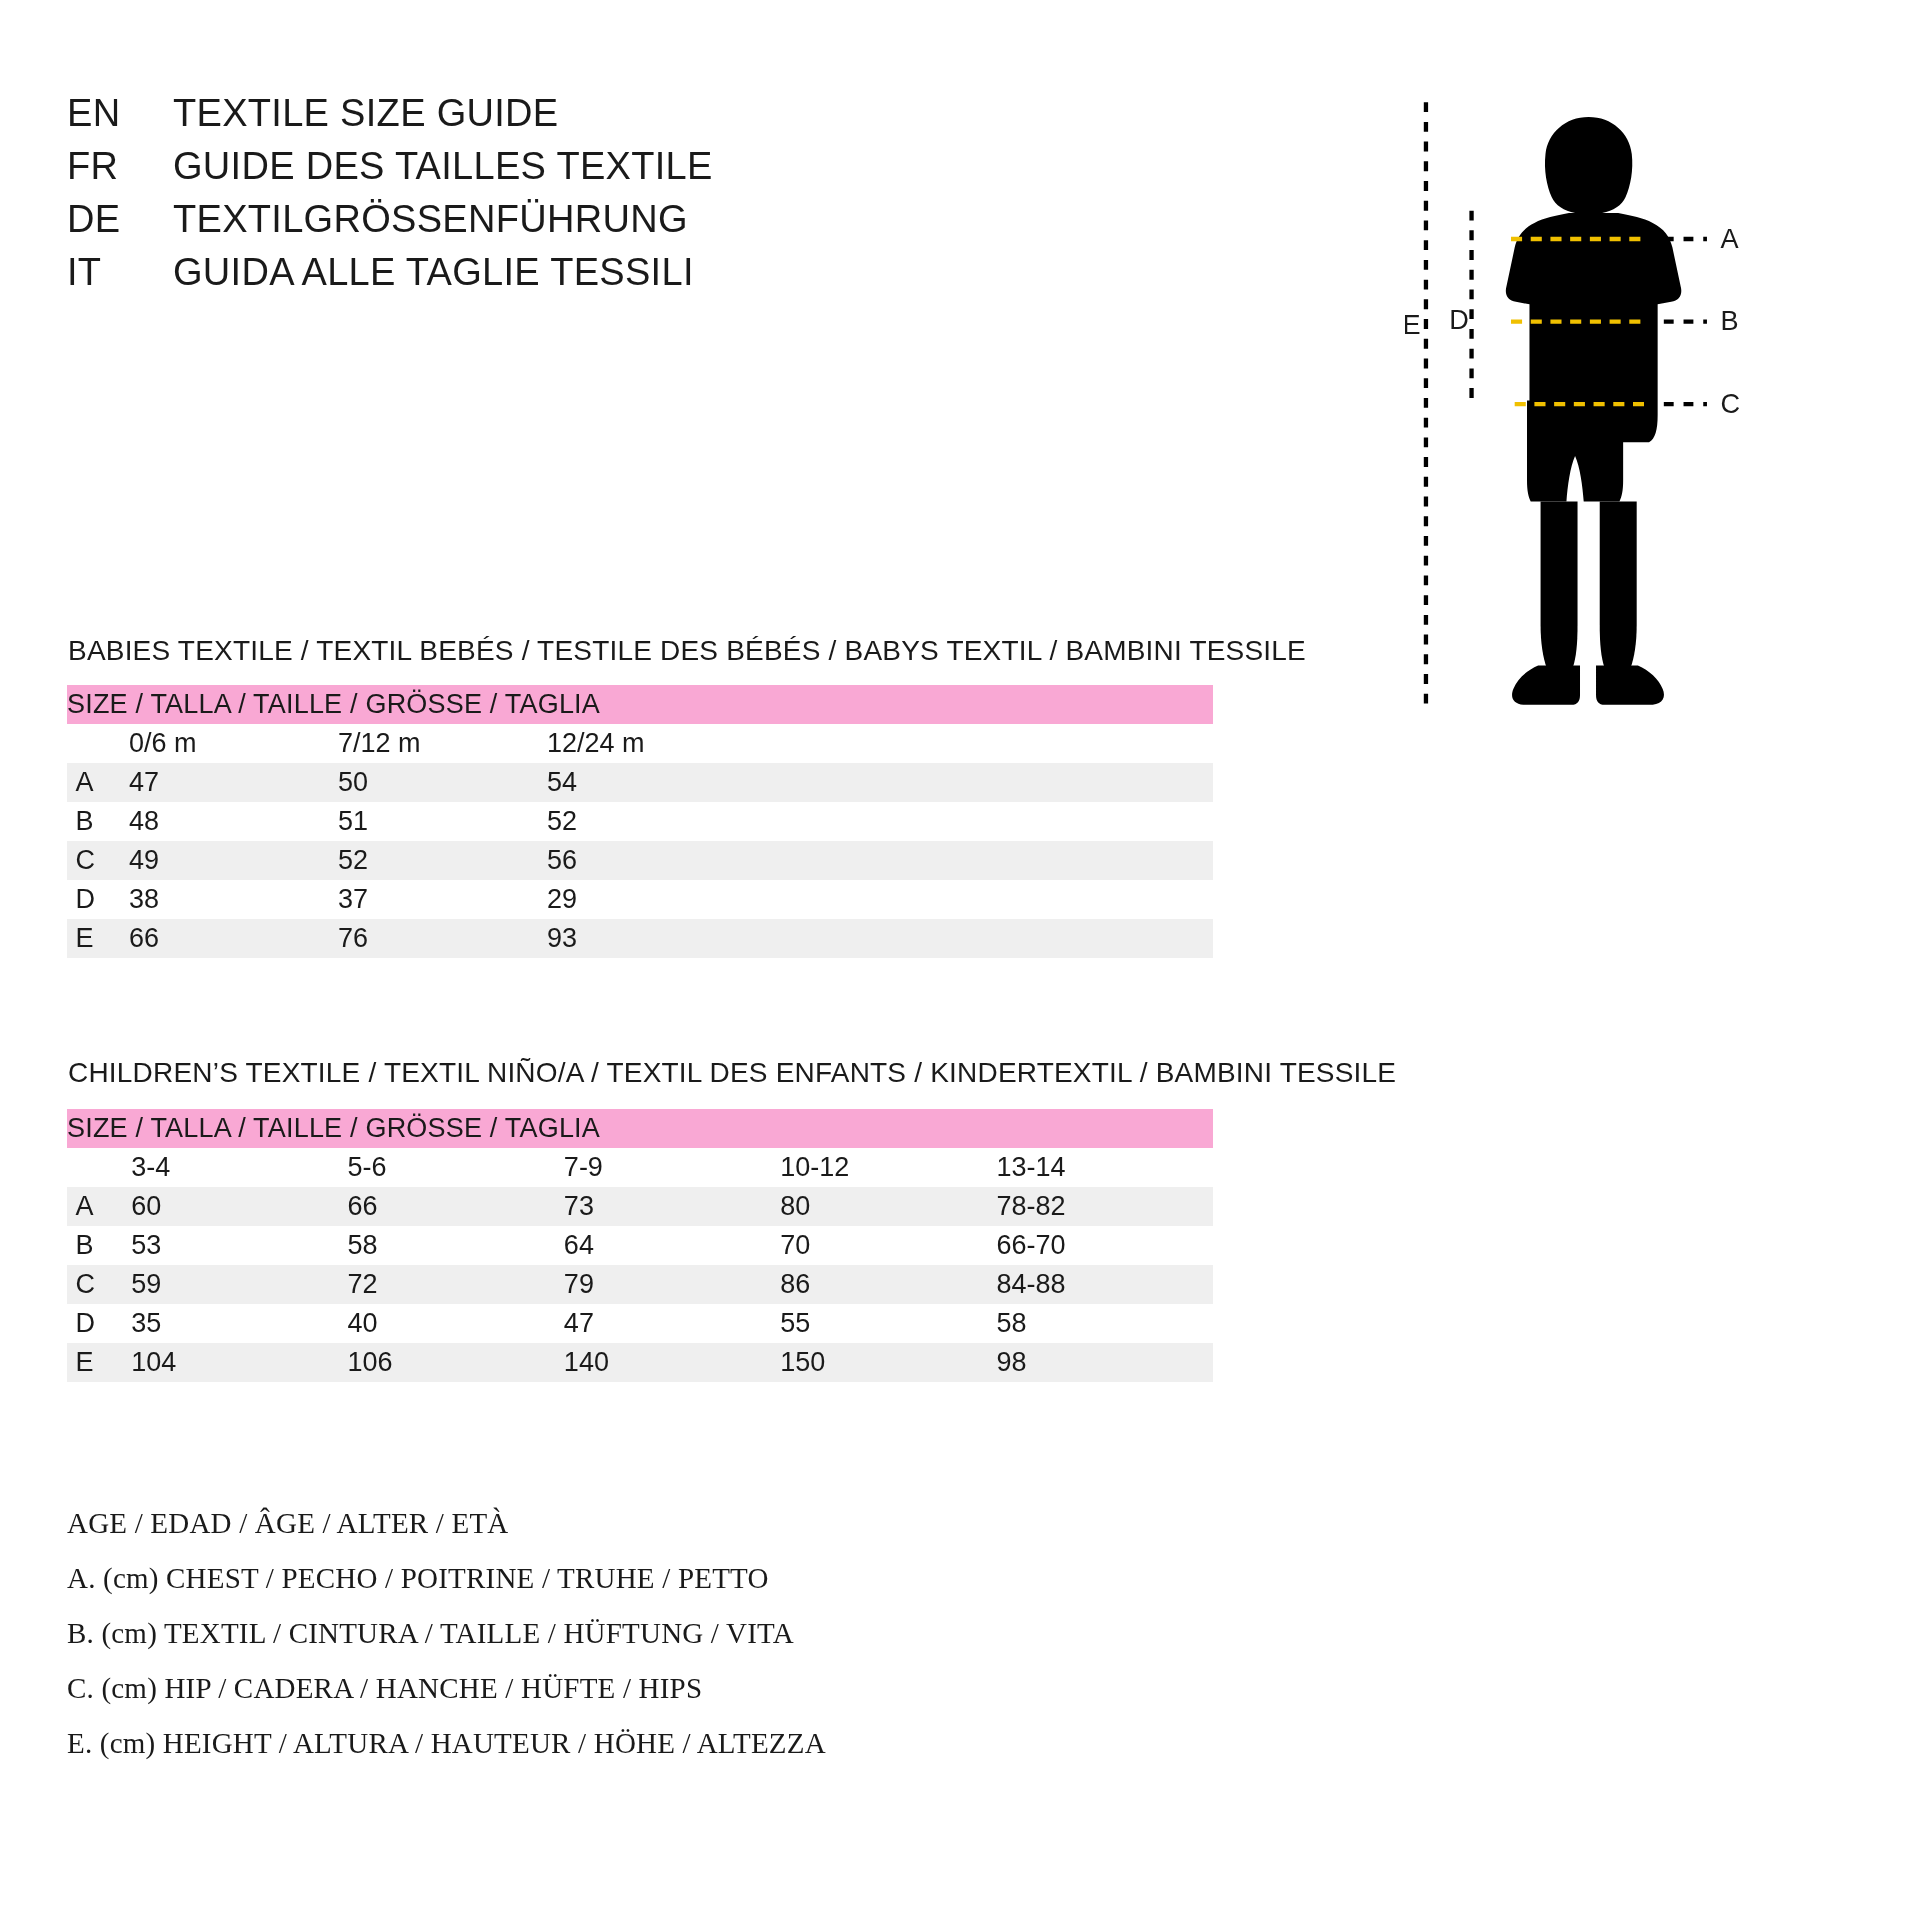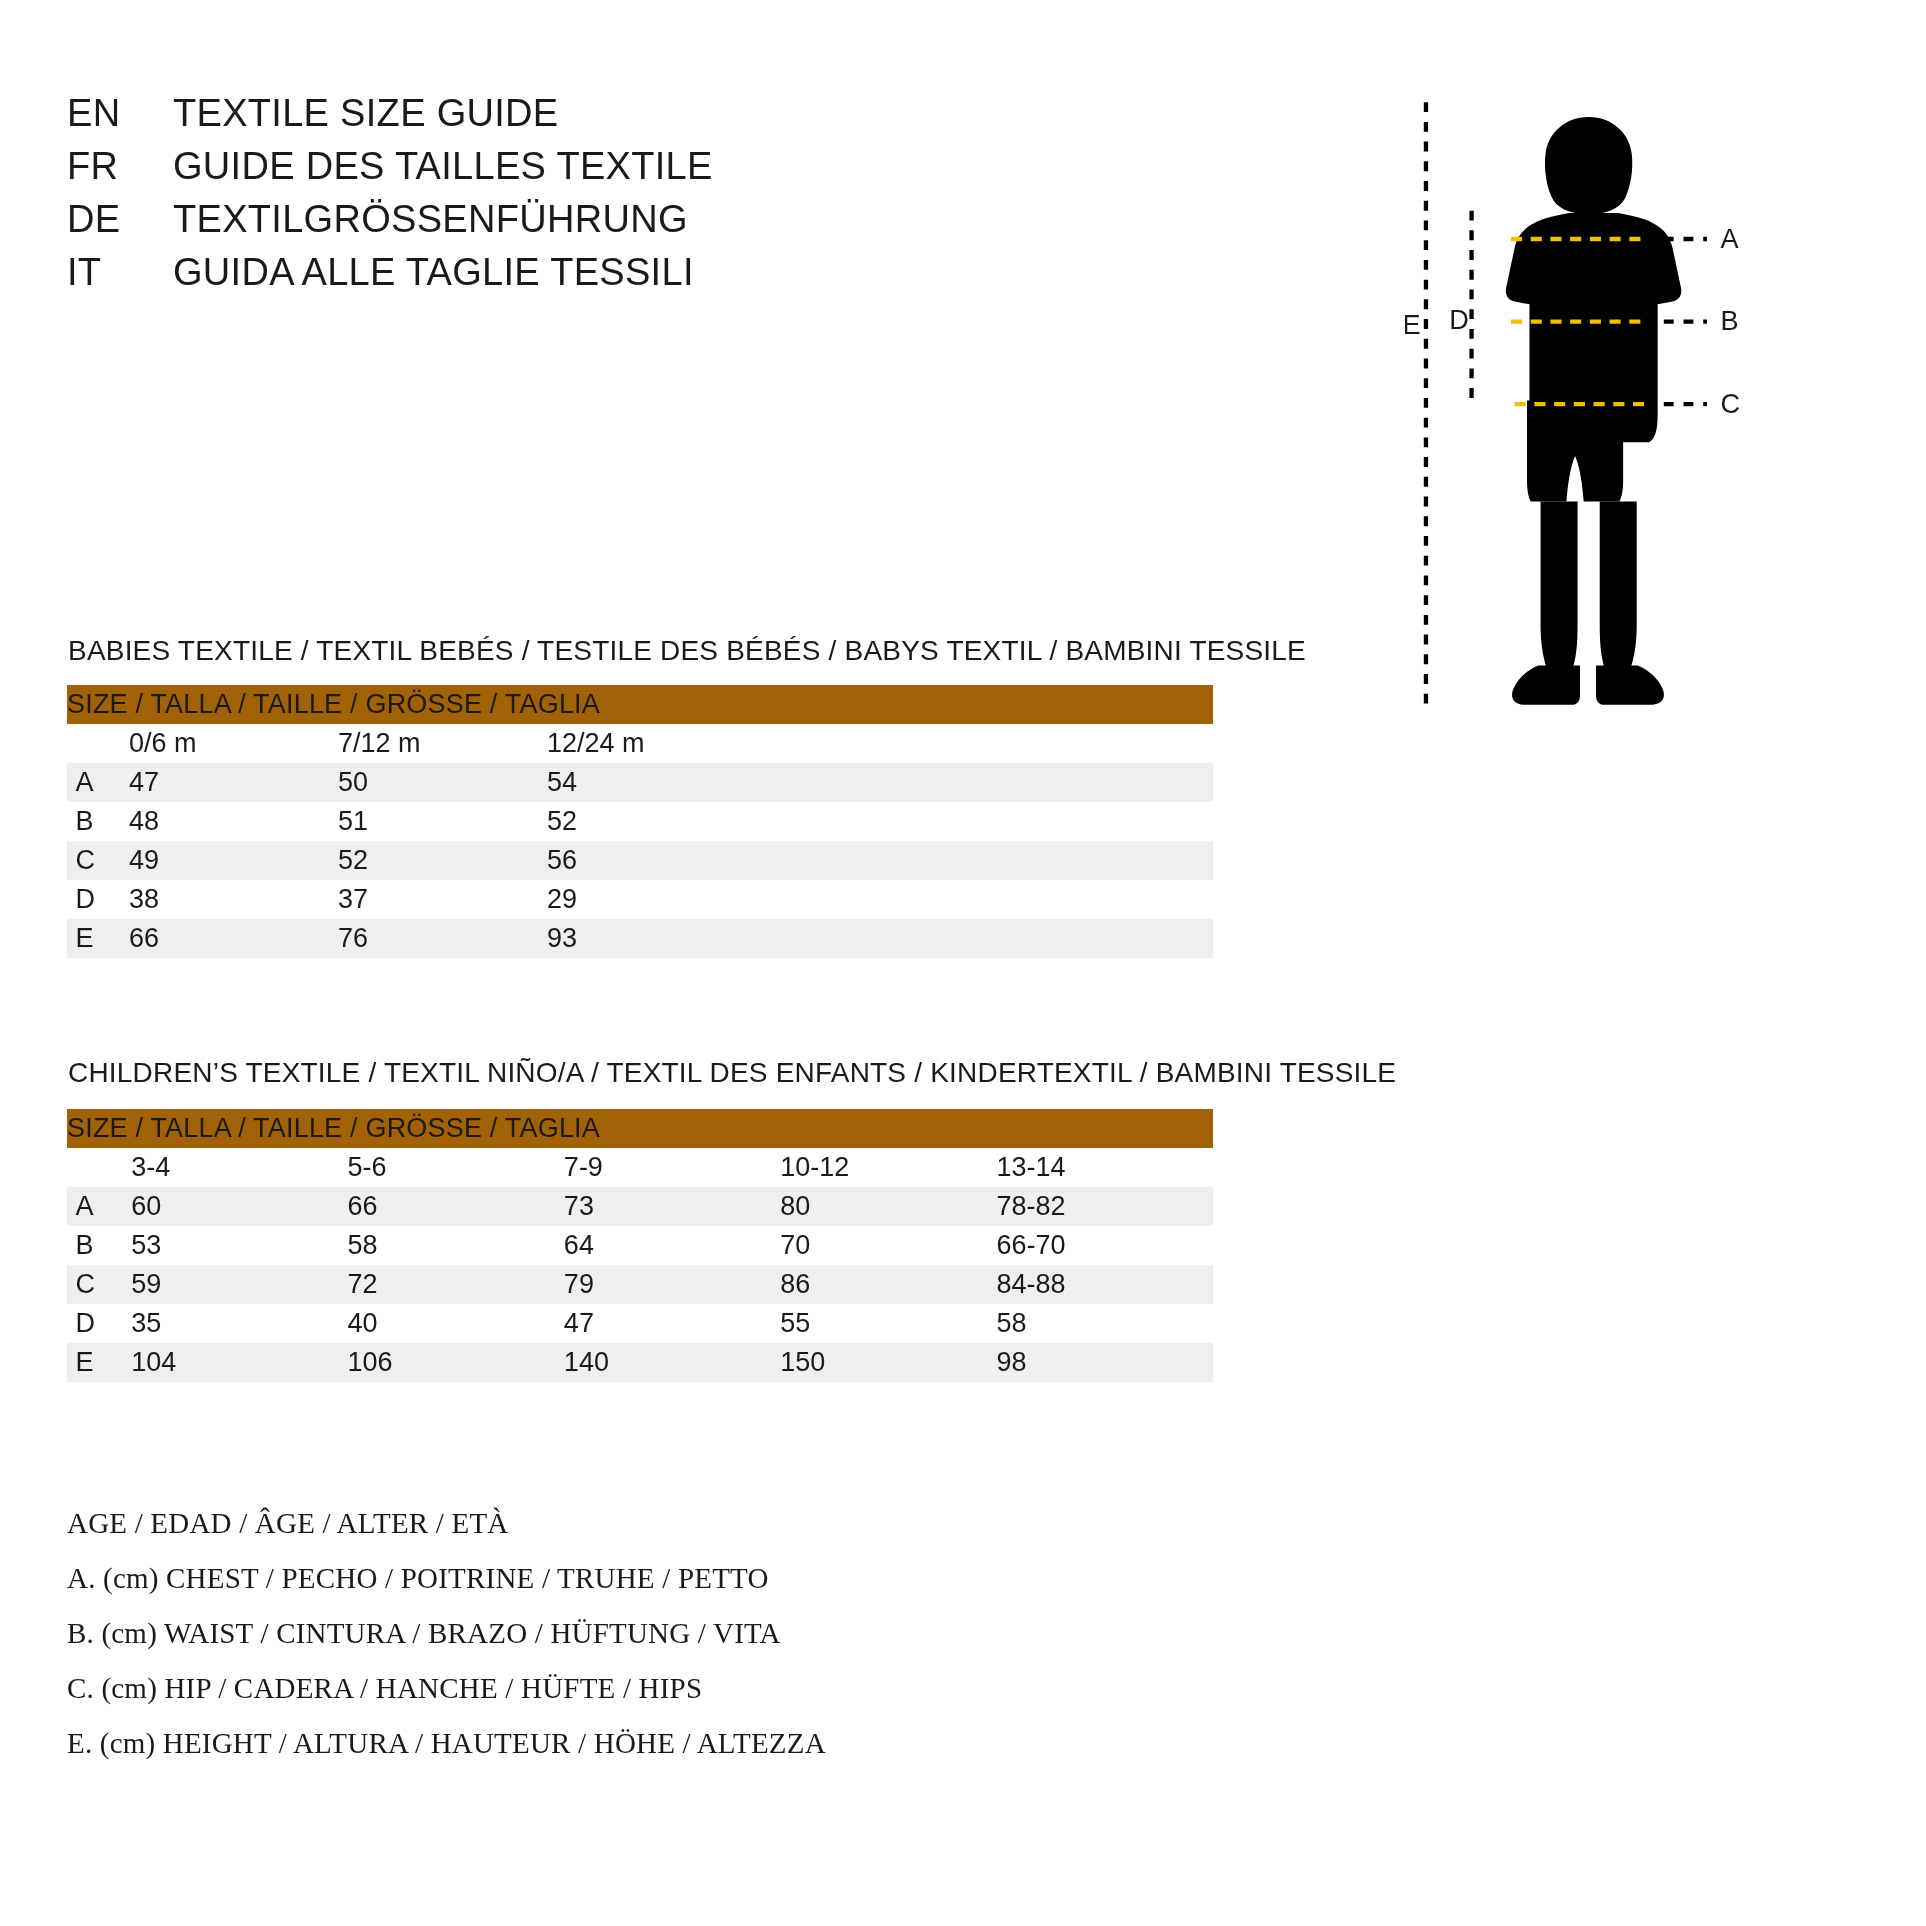--- a/index.html
+++ b/index.html
@@ -86,21 +86,21 @@
     font-size: 27px;
   }
   table.size-table td {
     padding: 0;
     height: 39px;
     vertical-align: middle;
     color: #1a1a1a;
     font-size: 27px;
   }
   .hdr-row td {
-    background: #a16207;
+    background: #f9a8d4;
     height: 42px;
     padding-left: 8.6px;
     font-size: 28px;
     letter-spacing: 0.2px;
   }
   .sizes-row td {
     background: #ffffff;
     height: 41px;
   }
   .row-shaded td { background: #efefef; }
@@ -345,19 +345,19 @@
           <td class="val">150</td>
           <td class="val">98</td>
         </tr>
       </tbody>
     </table>
   </div>
 
   <div class="legend">
     <div class="legend-line">AGE / EDAD / ÂGE / ALTER / ETÀ</div>
     <div class="legend-line">A. (cm) CHEST / PECHO / POITRINE / TRUHE / PETTO</div>
-    <div class="legend-line">B. (cm) WAIST / CINTURA / BRAZO / HÜFTUNG / VITA</div>
+    <div class="legend-line">B. (cm) TEXTIL / CINTURA / TAILLE / HÜFTUNG / VITA</div>
     <div class="legend-line">C. (cm) HIP / CADERA / HANCHE / HÜFTE / HIPS</div>
     <div class="legend-line">E. (cm) HEIGHT / ALTURA / HAUTEUR / HÖHE / ALTEZZA</div>
   </div>
 
 </div>
 
 
 </body></html>

